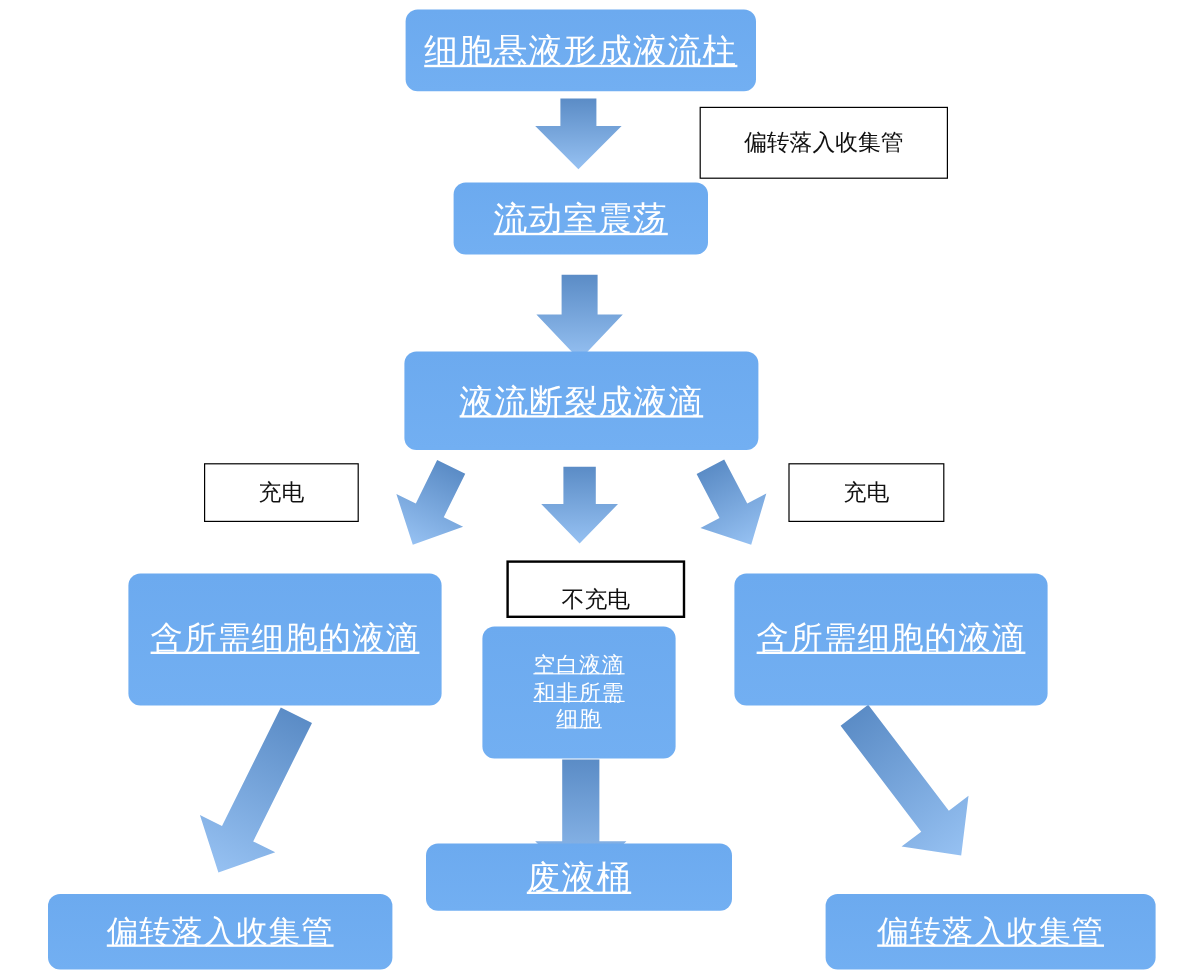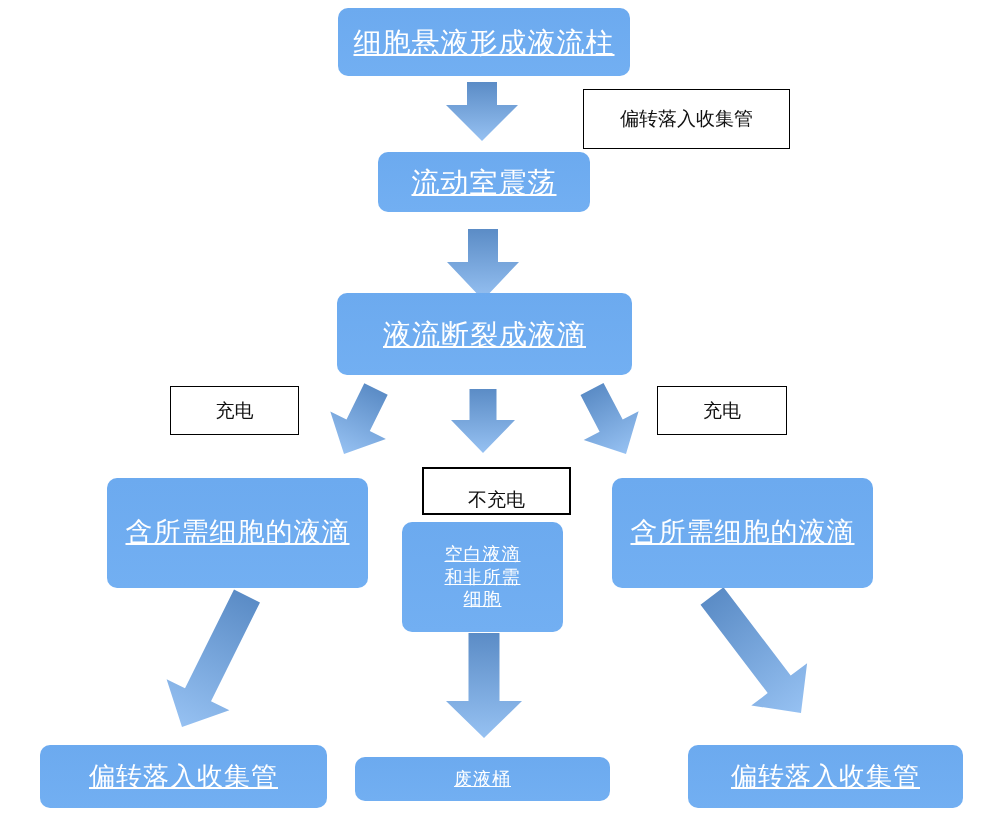--- a/index.html
+++ b/index.html
@@ -33,21 +33,21 @@
     text-align:center;
   }
   
   #node-top            {left:338px;top:8px;   width:292px;height:68px; font-size:28px;}
   #node-flow-chamber   {left:378px;top:152px; width:212px;height:60px; font-size:28px;}
   #node-break-droplets {left:337px;top:293px; width:295px;height:82px; font-size:28px;}
   #node-left-mid       {left:107px;top:478px; width:261px;height:110px;font-size:27px;}
   #node-center-mid     {left:402px;top:522px; width:161px;height:110px;font-size:18px;}
   #node-right-mid      {left:612px;top:478px; width:261px;height:110px;font-size:27px;}
   #node-bottom-left    {left:40px; top:745px; width:287px;height:63px; font-size:26px;}
-  #node-bottom-center  {left:355px;top:757px; width:255px;height:44px; font-size:18px;}
+  #node-bottom-center  {left:355px;top:703px; width:255px;height:56px; font-size:28px;}
   #node-bottom-right   {left:688px;top:745px; width:275px;height:63px; font-size:26px;}
   
   #annot-vibration    {left:583px;top:89px; width:205px;height:58px;font-size:19px;}
   #annot-charge-left  {left:170px;top:386px;width:127px;height:47px;font-size:19px;}
   #annot-charge-right {left:657px;top:386px;width:128px;height:47px;font-size:19px;}
   #annot-no-charge    {left:422px;top:467px;width:145px;height:44px;font-size:19px;border-width:2.5px;align-items:flex-end;}
 </style>
 </head>
 <body>
 

